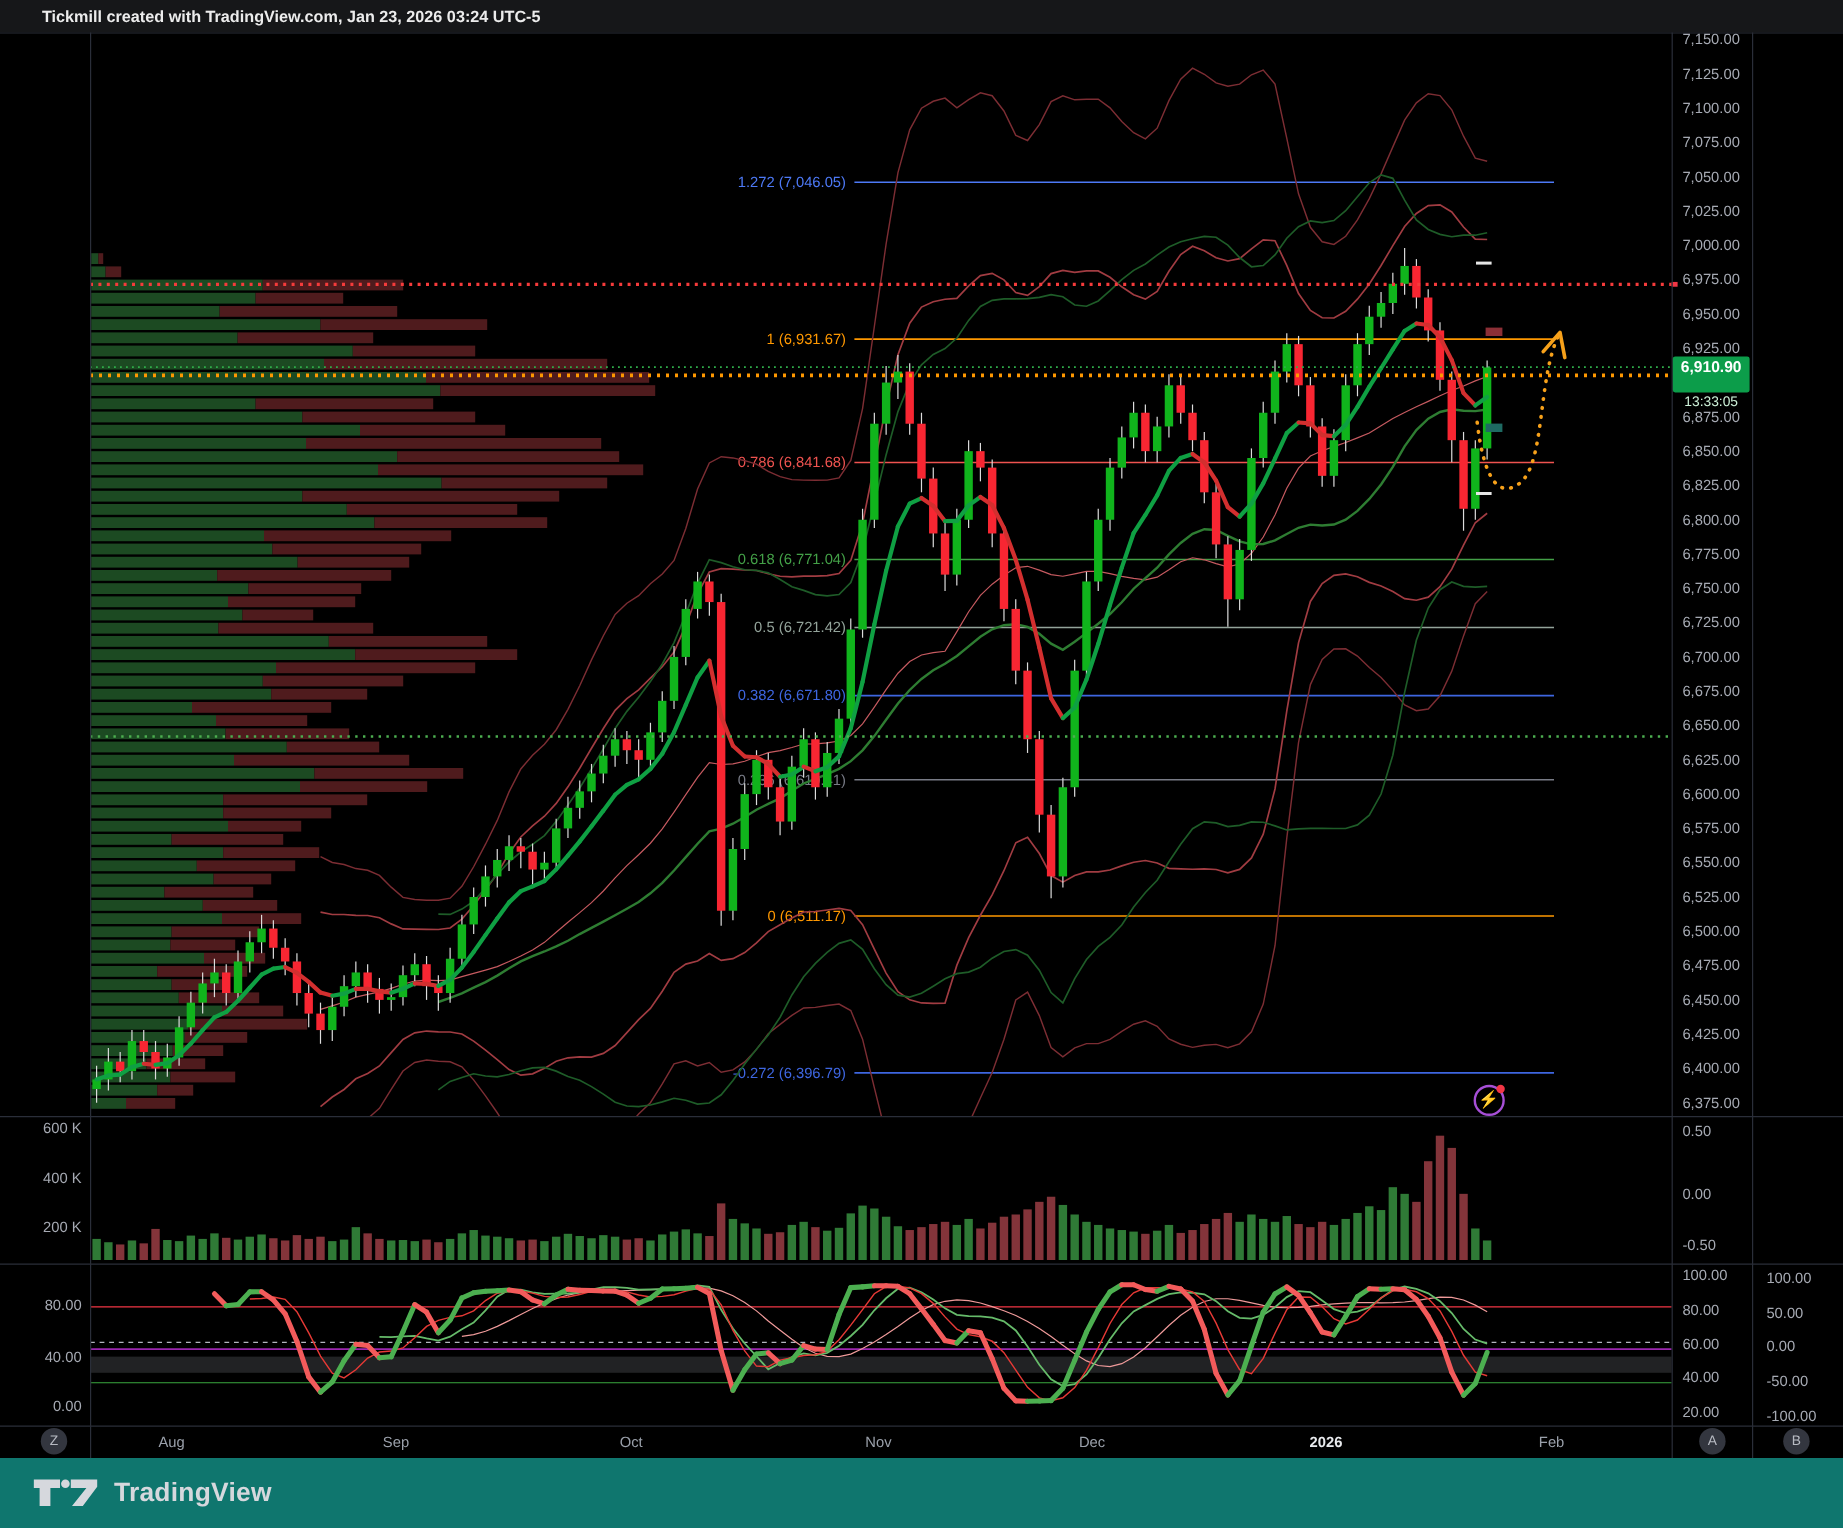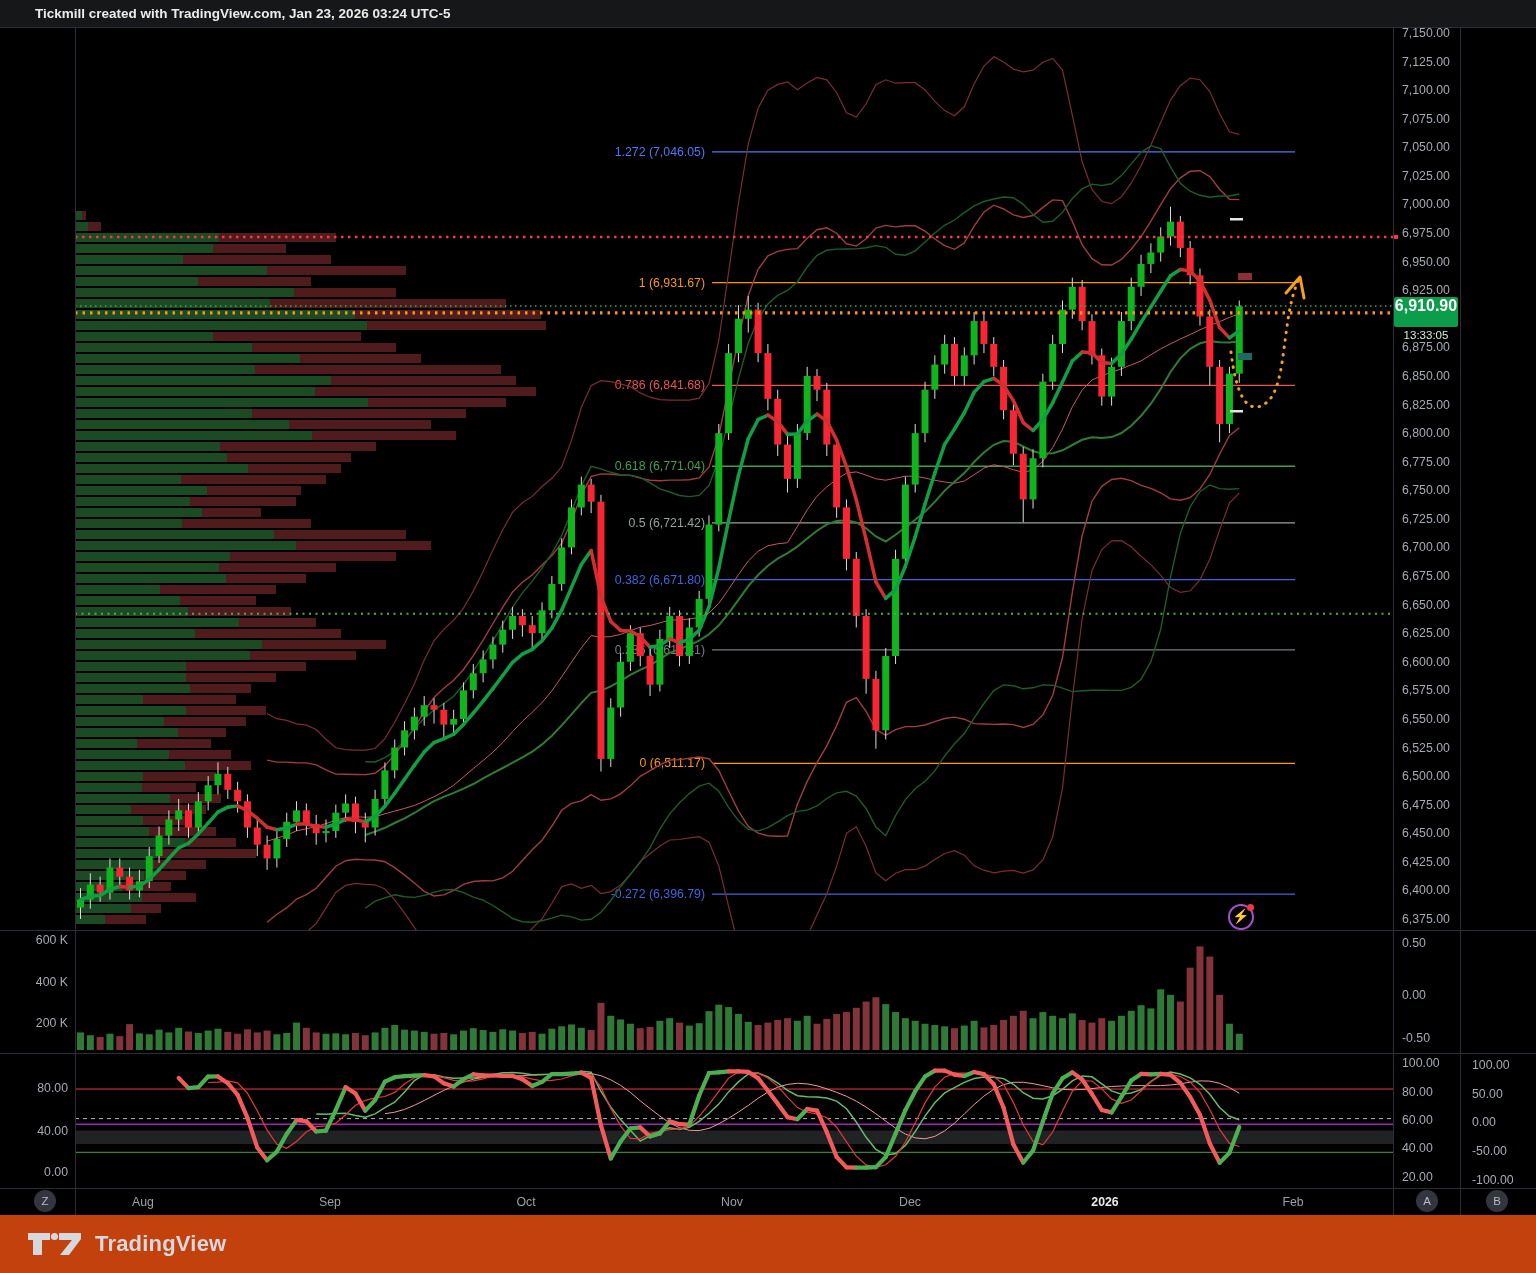--- a/index.html
+++ b/index.html
@@ -3,32 +3,32 @@
 <meta charset="utf-8">
 <style>
   html,body{margin:0;padding:0;background:#000;width:1536px;height:1273px;overflow:hidden;
     font-family:"Liberation Sans",sans-serif;-webkit-font-smoothing:antialiased;}
   .app{position:relative;width:1256px;height:1273px;background:#000;border-radius:24px;}
   .topbar{position:absolute;left:0;top:0;width:1536px;height:27px;background:#161719;
     color:#ececec;font-size:13.5px;font-weight:700;line-height:27px;padding-left:35px;box-sizing:border-box;}
   #chart-svg{position:absolute;left:0;top:0;}
   .price-badge{position:absolute;left:1394px;top:297px;width:64px;height:30px;background:#0c9d4a;
     border-radius:2px;text-align:center;z-index:5;}
-  .price-badge .p{color:#fff;font-size:16px;font-weight:700;line-height:15px;margin-top:1px;}
+  .price-badge .p{color:#fff;font-size:13px;font-weight:700;line-height:15px;margin-top:1px;}
   .price-badge .c{color:#cdf1d8;font-size:11.5px;line-height:13px;margin-top:16px;}
   .circle-btn{position:absolute;width:22px;height:22px;border-radius:50%;background:#33363f;color:#b7bac2;
     font-size:11.5px;display:flex;align-items:center;justify-content:center;z-index:6;cursor:pointer;}
   #btn-z{left:34px;top:1190px;}
   #btn-a{left:1416px;top:1190px;}
   #btn-b{left:1486px;top:1190px;}
   .flash-icon{position:absolute;left:1228px;top:904px;width:26px;height:26px;border:2px solid #a64fd6;
     border-radius:50%;box-sizing:border-box;z-index:5;display:flex;align-items:center;justify-content:center;}
   .flash-icon .bolt{color:#a64fd6;font-size:14px;line-height:14px;transform:translateY(-1px);}
   .flash-icon .dot{position:absolute;right:-2px;top:-2px;width:7px;height:7px;border-radius:50%;background:#f23645;}
-  .logobar{position:absolute;left:0;top:1215px;width:1536px;height:58px;background:#c2410c;
+  .logobar{position:absolute;left:0;top:1215px;width:1536px;height:58px;background:#0f766e;
     display:flex;align-items:center;z-index:4;}
   .logobar svg{margin-left:28px;}
   .logobar .brand{color:#d6d8dd;font-size:22px;font-weight:700;margin-left:13px;letter-spacing:.2px;}
 </style>
 </head>
 <body>
 
 <div class="app">
 
   <div class="topbar">

